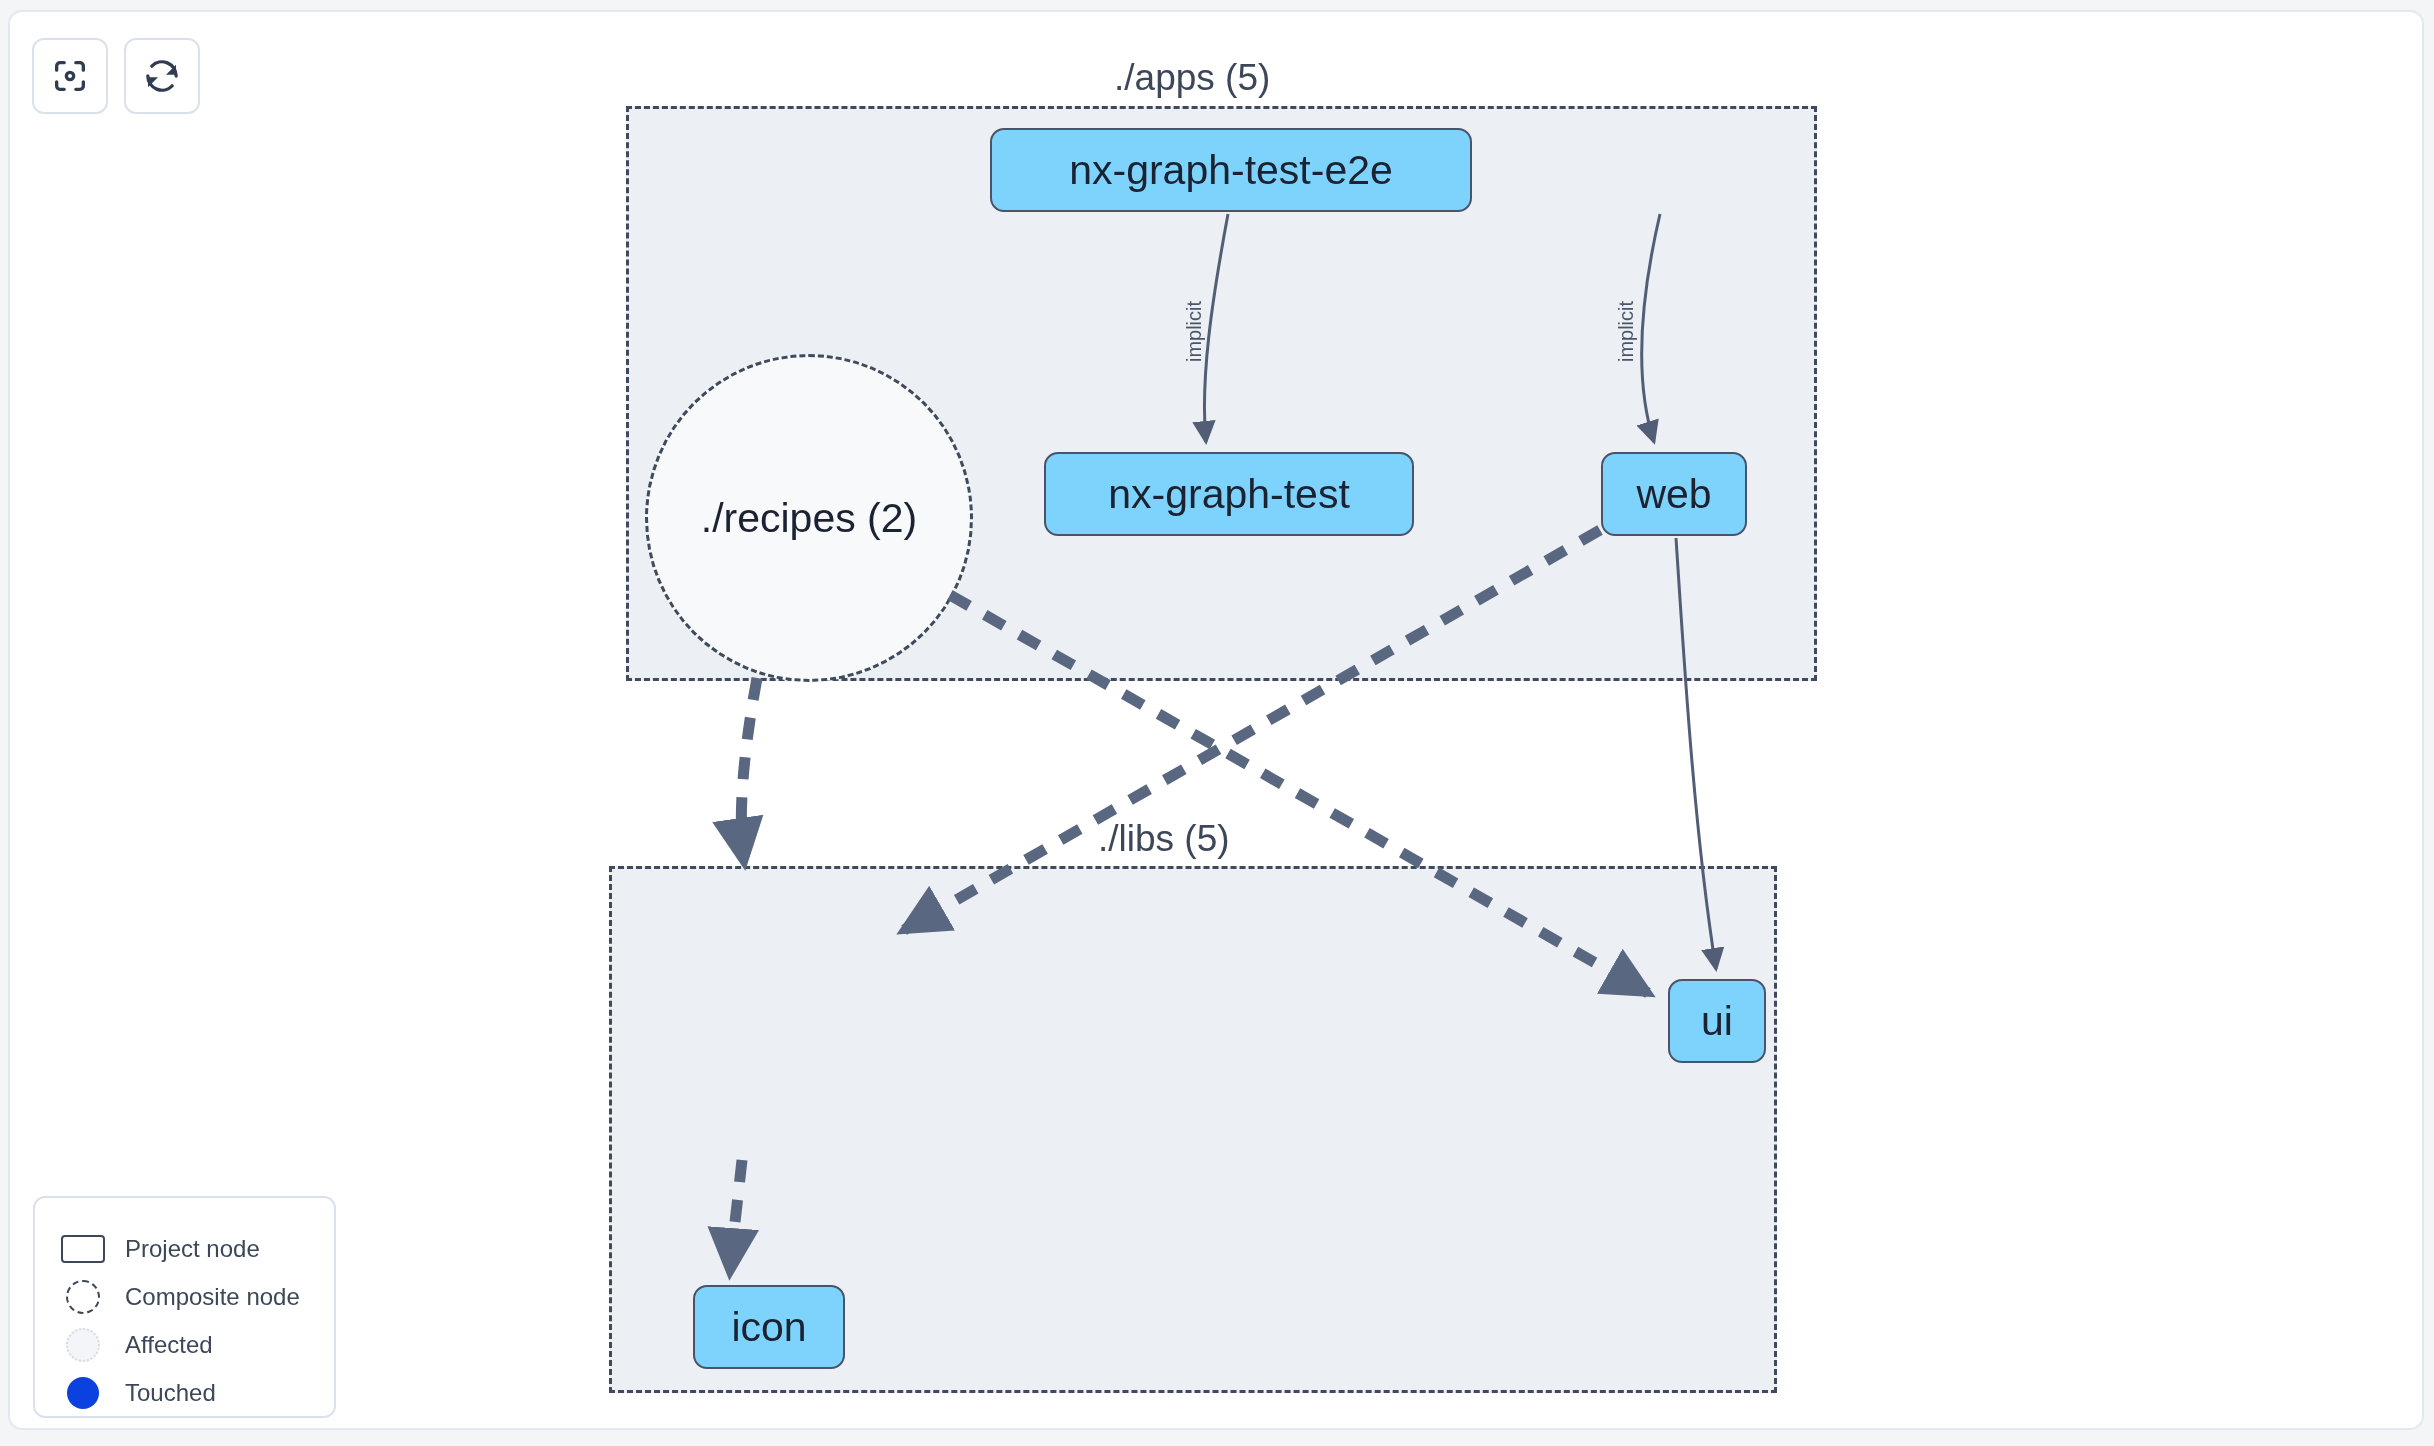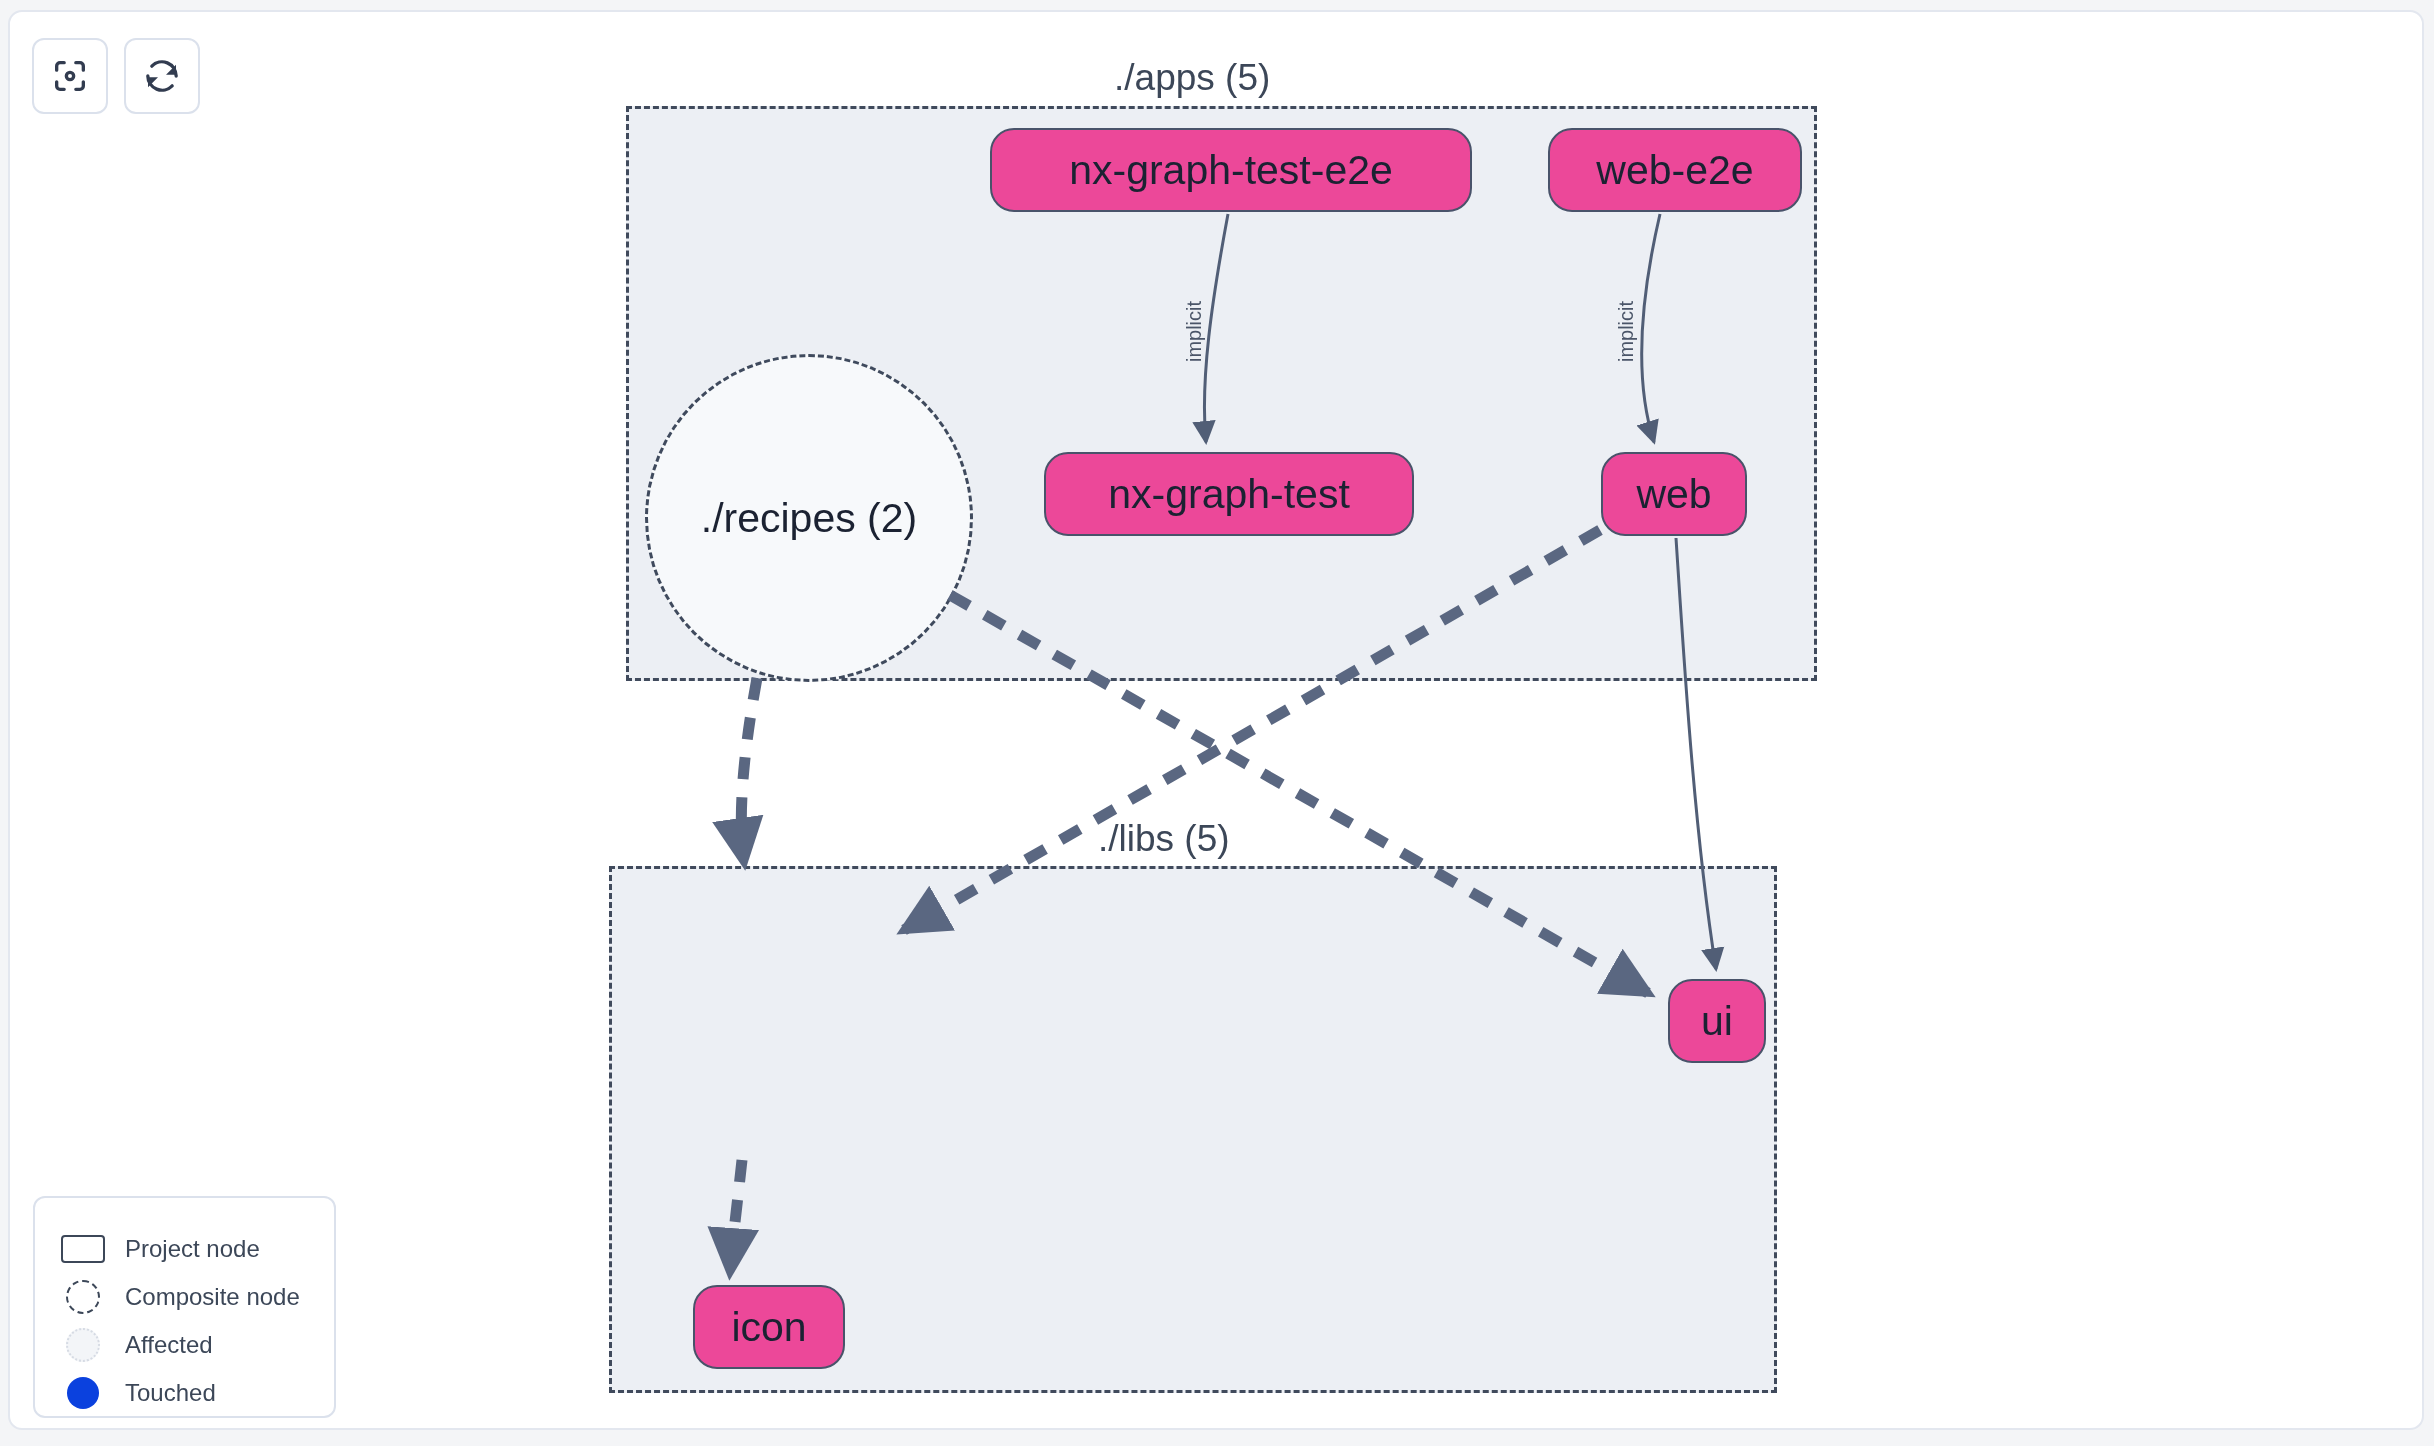--- a/index.html
+++ b/index.html
@@ -80,23 +80,23 @@
     color: #3c4758;
     white-space: nowrap;
     background: transparent;
     z-index: 30;
     letter-spacing: 0px;
   }
 
   
   .node {
     position: absolute;
-    background: #ec4899;
+    background: #7dd3fc;
     border: 2px solid #49536a;
-    border-radius: 24px;
+    border-radius: 14px;
     display: flex;
     align-items: center;
     justify-content: center;
     box-sizing: border-box;
     color: #1b2232;
     font-size: 41px;
     cursor: pointer;
     z-index: 25;
   }
 
@@ -225,23 +225,20 @@
     <div class="group-label" style="left:1098px; top:818px;">./libs (5)</div>
 
     <div class="composite" style="left:645px; top:354px; width:328px; height:328px;">
       <span>./recipes (2)</span>
     </div>
 
     <div class="node" style="left:990px; top:128px; width:482px; height:84px;">
       <span>nx-graph-test-e2e</span>
     </div>
 
-    <div class="node" style="left:1548px; top:128px; width:254px; height:84px;">
-      <span>web-e2e</span>
-    </div>
 
     <div class="node" style="left:1044px; top:452px; width:370px; height:84px;">
       <span>nx-graph-test</span>
     </div>
 
     <div class="node" style="left:1601px; top:452px; width:146px; height:84px;">
       <span>web</span>
     </div>
 
 

